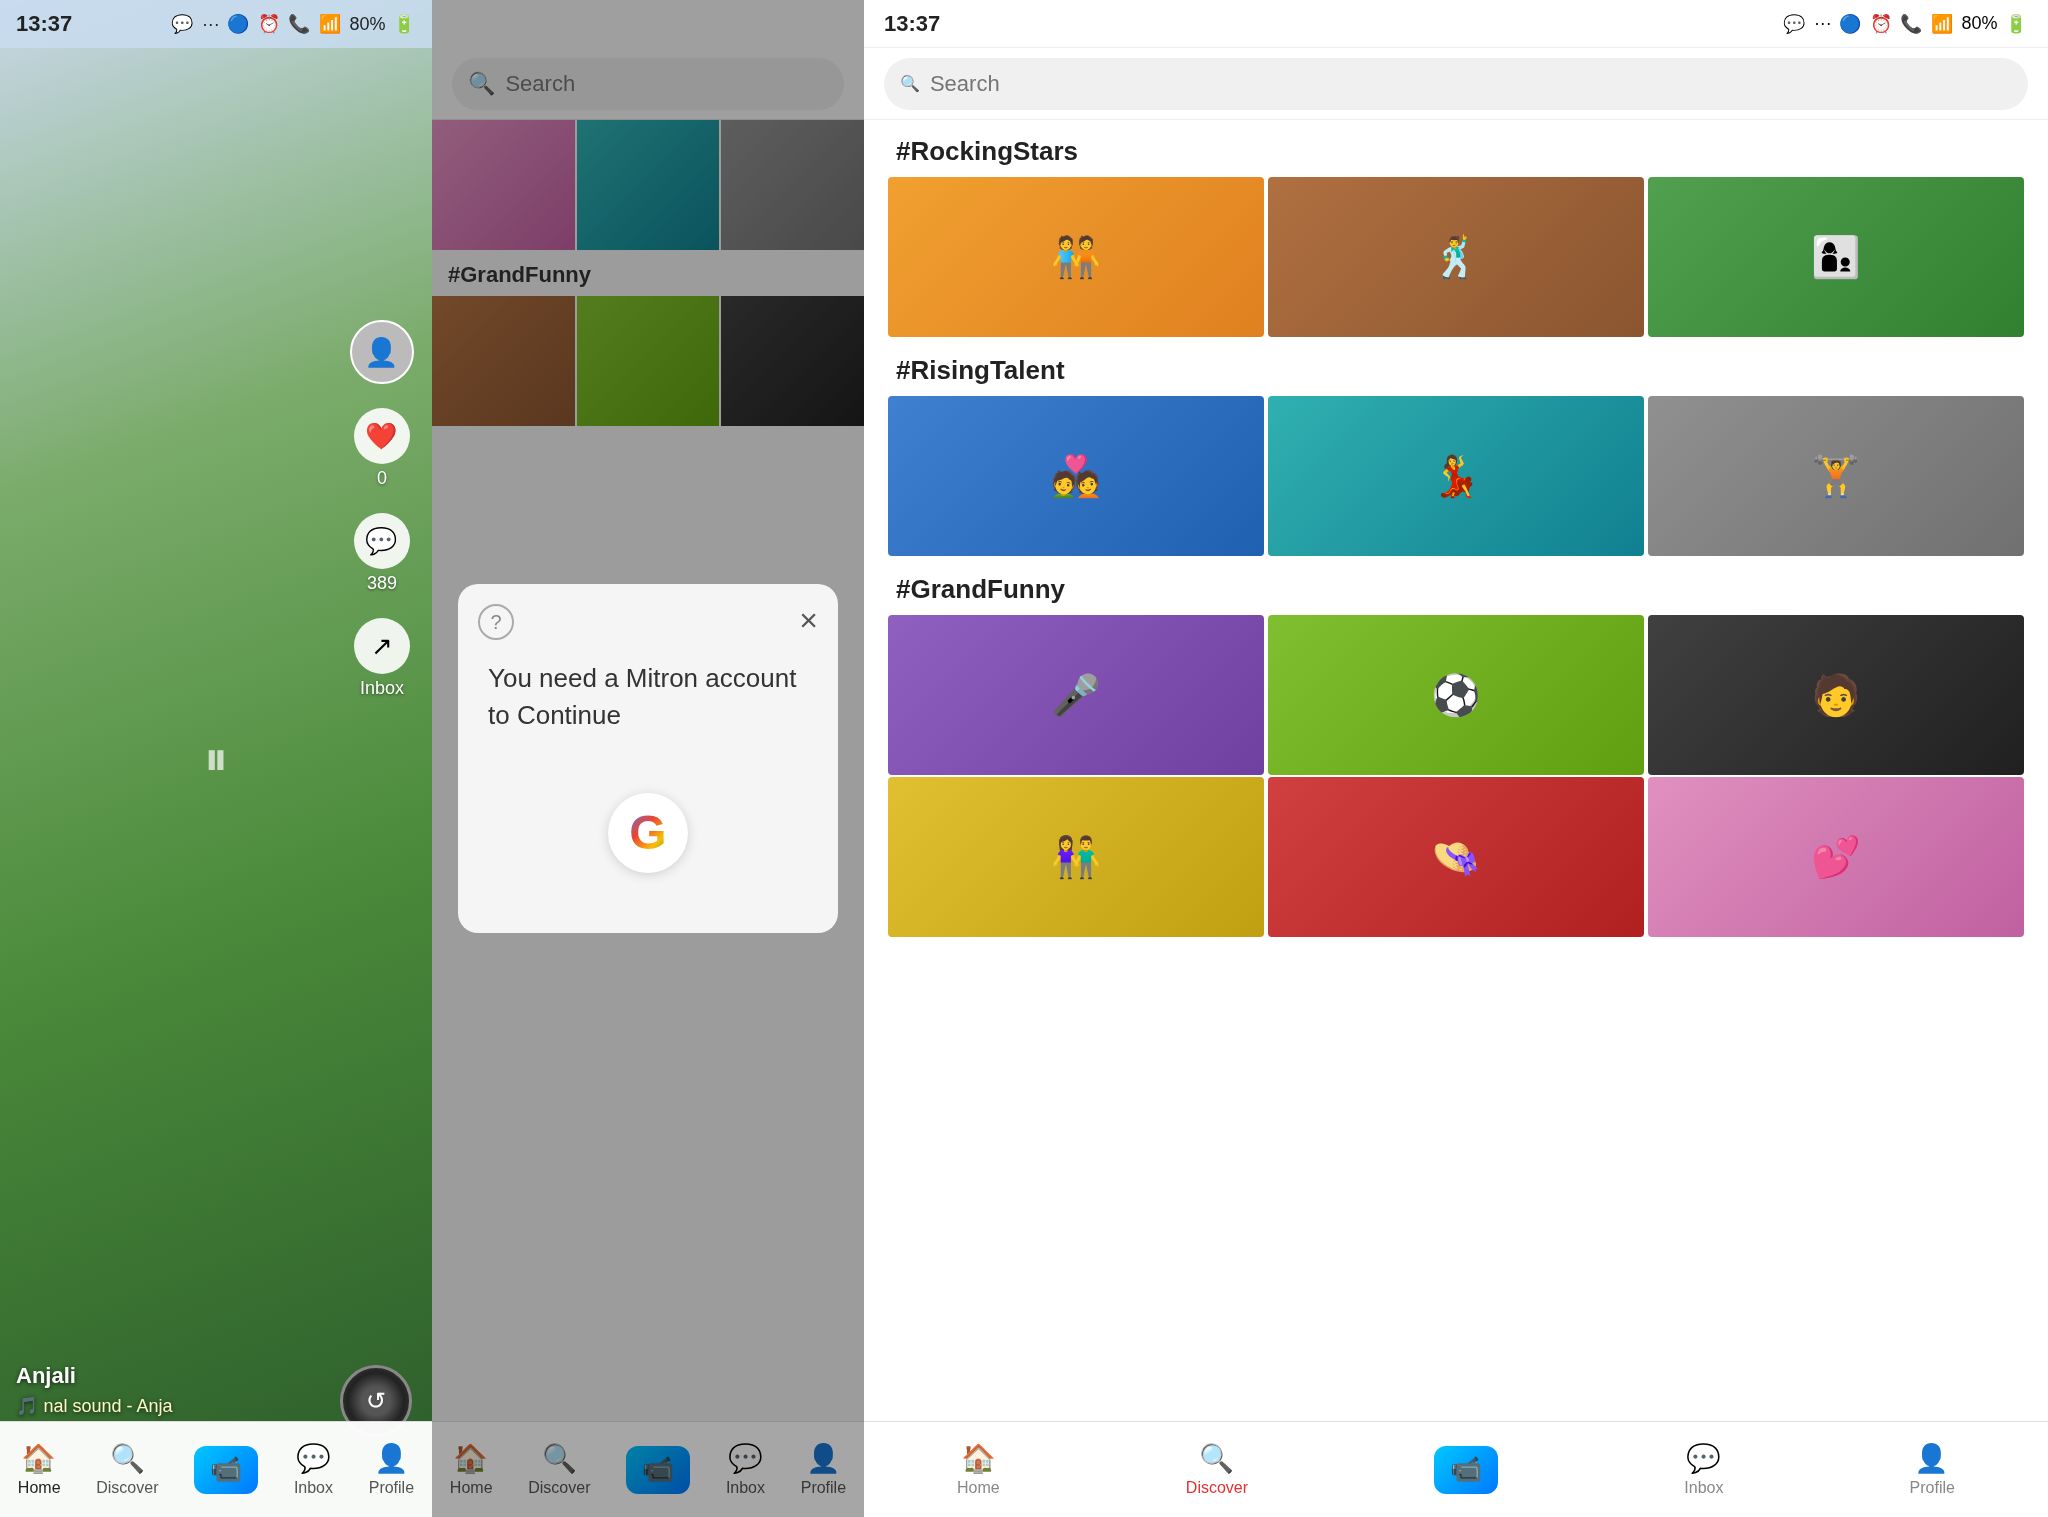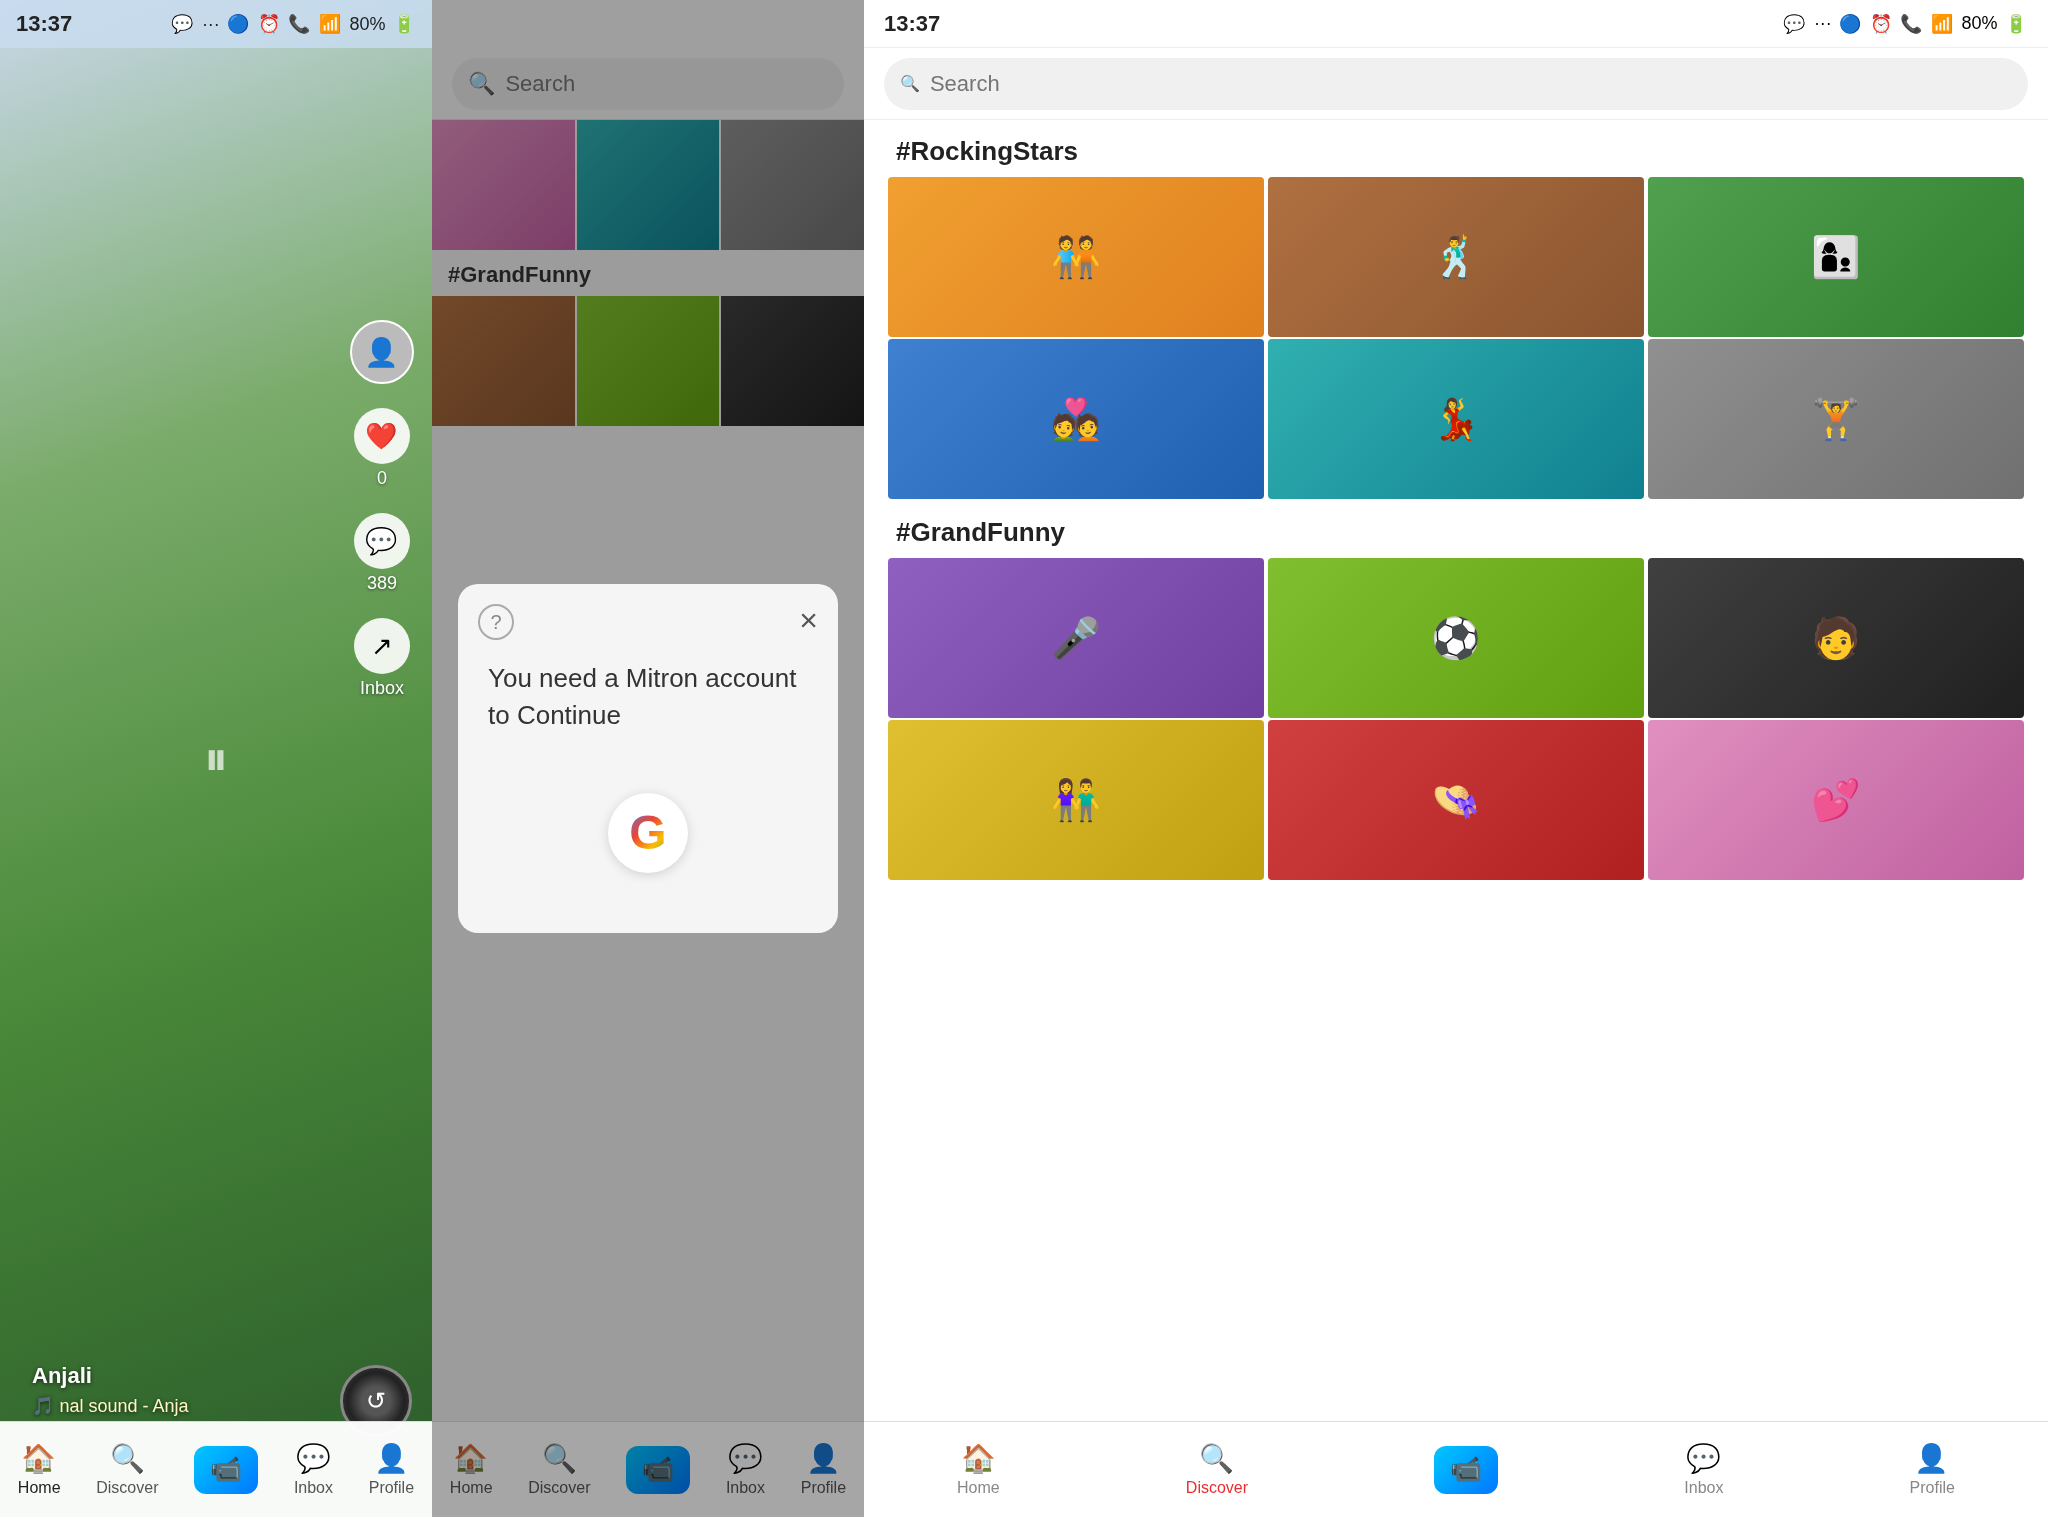--- a/index.html
+++ b/index.html
@@ -100,21 +100,21 @@
       left: 50%;
       transform: translate(-50%, -50%);
       font-size: 48px;
       color: rgba(255,255,255,0.7);
       z-index: 10;
     }
     
     .video-info {
       position: absolute;
       bottom: 100px;
-      left: 32px;
+      left: 16px;
       z-index: 10;
     }
     .video-username {
       font-size: 22px;
       font-weight: 700;
       color: #fff;
       text-shadow: 0 1px 4px rgba(0,0,0,0.7);
     }
     .video-sound {
       font-size: 18px;
@@ -640,20 +640,21 @@
         <div style="width:100%;height:100%;display:flex;align-items:center;justify-content:center;font-size:40px;">🧑‍🤝‍🧑</div>
       </div>
       <div class="photo-cell img-brown">
         <div style="width:100%;height:100%;display:flex;align-items:center;justify-content:center;font-size:40px;">🕺</div>
       </div>
       <div class="photo-cell img-green">
         <div style="width:100%;height:100%;display:flex;align-items:center;justify-content:center;font-size:40px;">👩‍👦</div>
       </div>
     </div>
 
+    <div class="section-title">#RisingTalent</div>
     <div class="photo-grid">
       <div class="photo-cell img-blue">
         <div style="width:100%;height:100%;display:flex;align-items:center;justify-content:center;font-size:40px;">💑</div>
       </div>
       <div class="photo-cell img-teal">
         <div style="width:100%;height:100%;display:flex;align-items:center;justify-content:center;font-size:40px;">💃</div>
       </div>
       <div class="photo-cell img-gray">
         <div style="width:100%;height:100%;display:flex;align-items:center;justify-content:center;font-size:40px;">🏋️</div>
       </div>

